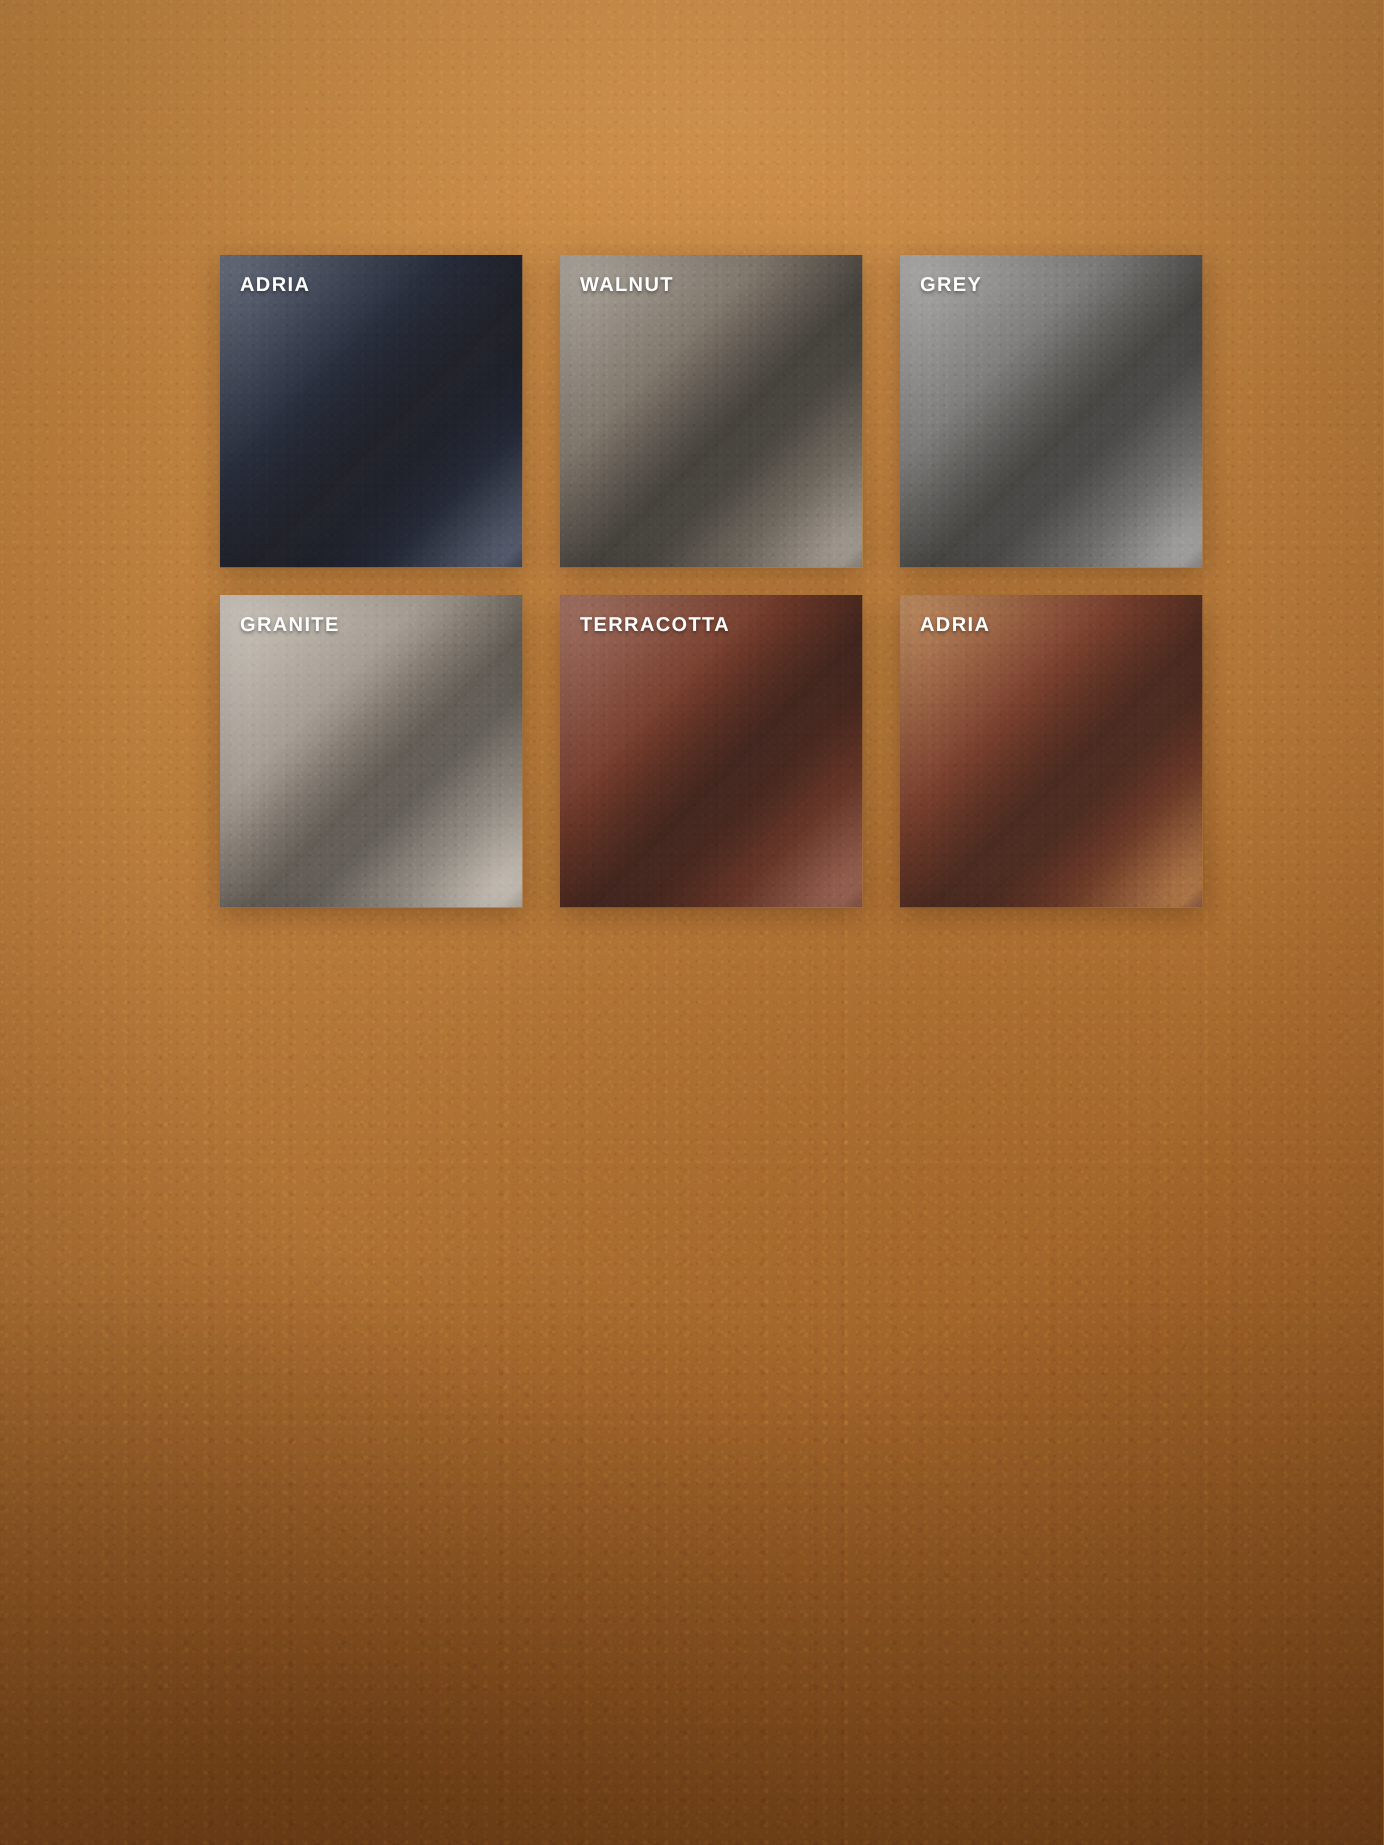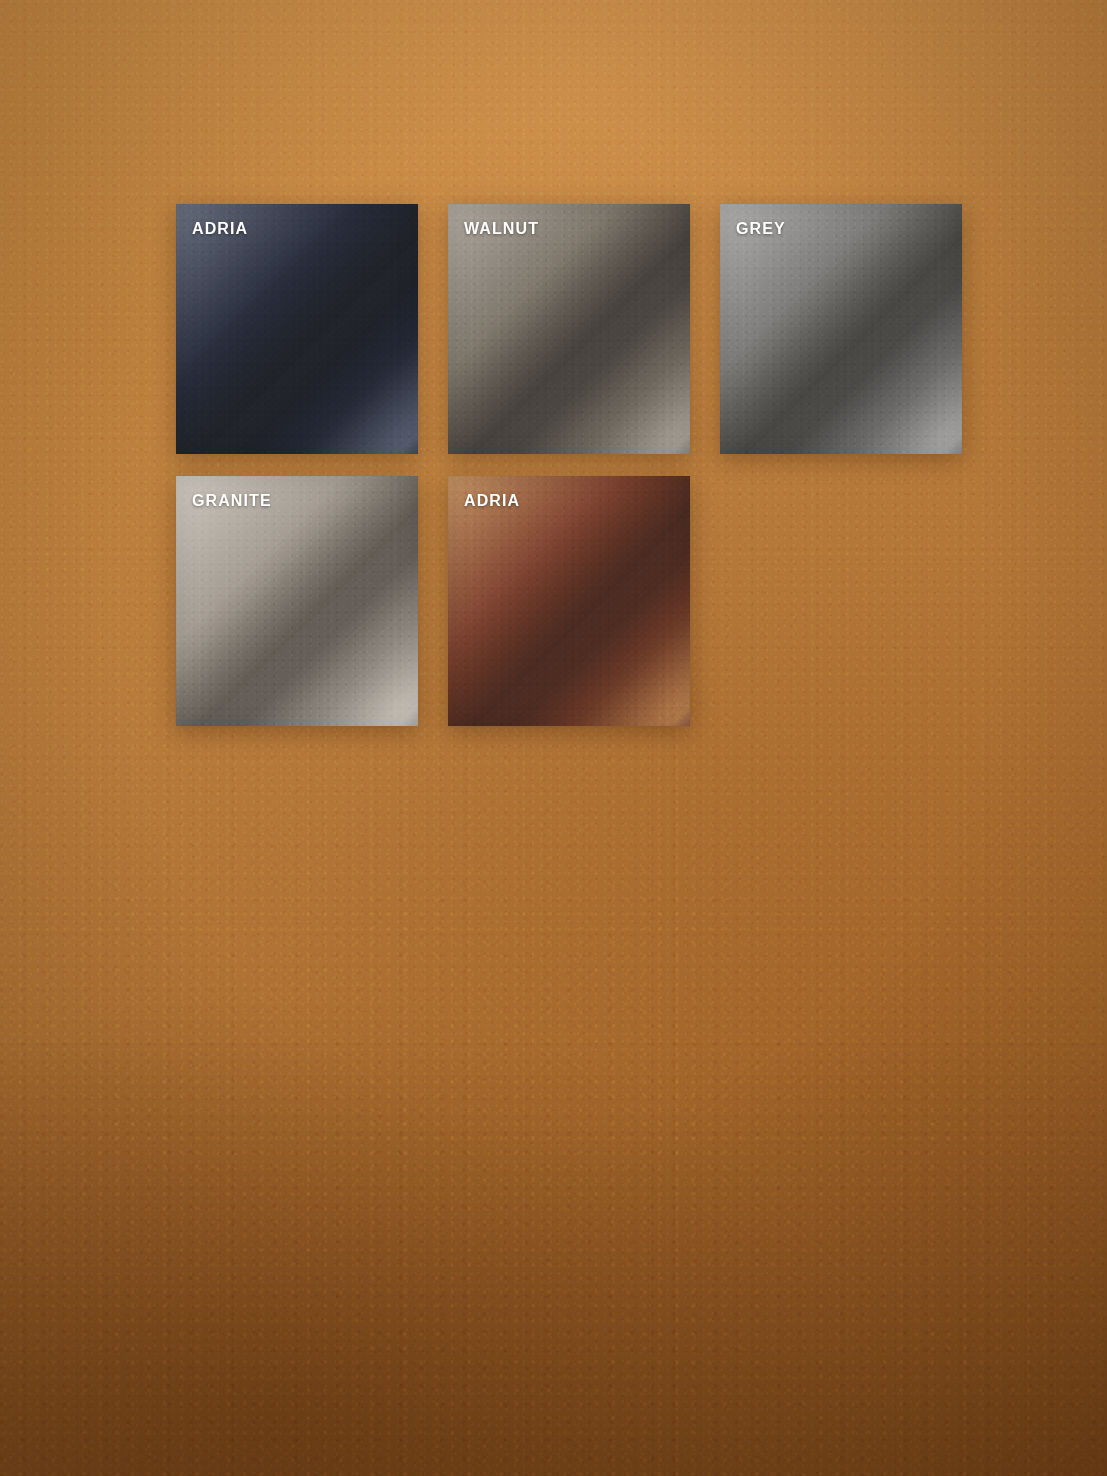--- a/index.html
+++ b/index.html
@@ -200,20 +200,28 @@
     </div>
     <div class="swatch">
       <div class="swatch-base" style="background: linear-gradient(135deg, rgb(192, 184, 174) 0%, rgb(164, 156, 146) 34%, rgb(106, 98, 88) 56%, rgb(164, 156, 146) 74%, rgb(192, 184, 174) 96%, rgb(164, 156, 146) 100%);"></div>
       <div class="swatch-sheen"></div>
       <div class="swatch-sheen2"></div>
       <div class="swatch-grain"></div>
       <div class="swatch-edge"></div>
       <div class="swatch-label">GRANITE</div>
     </div>
     <div class="swatch">
+      <div class="swatch-base" style="background: linear-gradient(135deg, rgb(142, 83, 65) 0%, rgb(118, 62, 45) 34%, rgb(63, 25, 15) 56%, rgb(118, 62, 45) 74%, rgb(142, 83, 65) 96%, rgb(118, 62, 45) 100%);"></div>
+      <div class="swatch-sheen"></div>
+      <div class="swatch-sheen2"></div>
+      <div class="swatch-grain"></div>
+      <div class="swatch-edge"></div>
+      <div class="swatch-label">TERRACOTTA</div>
+    </div>
+    <div class="swatch">
       <div class="swatch-base" style="background: linear-gradient(135deg, rgba(151, 89, 66, 0.2) 0%, rgb(126, 67, 48) 34%, rgb(74, 31, 17) 56%, rgb(126, 67, 48) 74%, rgba(151, 89, 66, 0.2) 96%, rgb(126, 67, 48) 100%);"></div>
       <div class="swatch-sheen"></div>
       <div class="swatch-sheen2"></div>
       <div class="swatch-grain"></div>
       <div class="swatch-edge"></div>
       <div class="swatch-label">ADRIA</div>
     </div>
   </div>
 
 </body></html>

